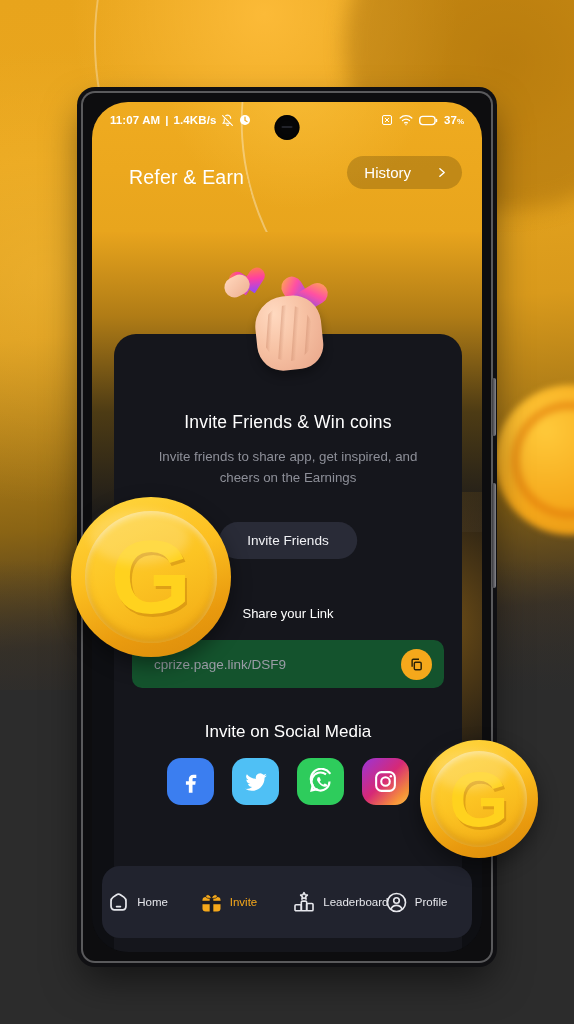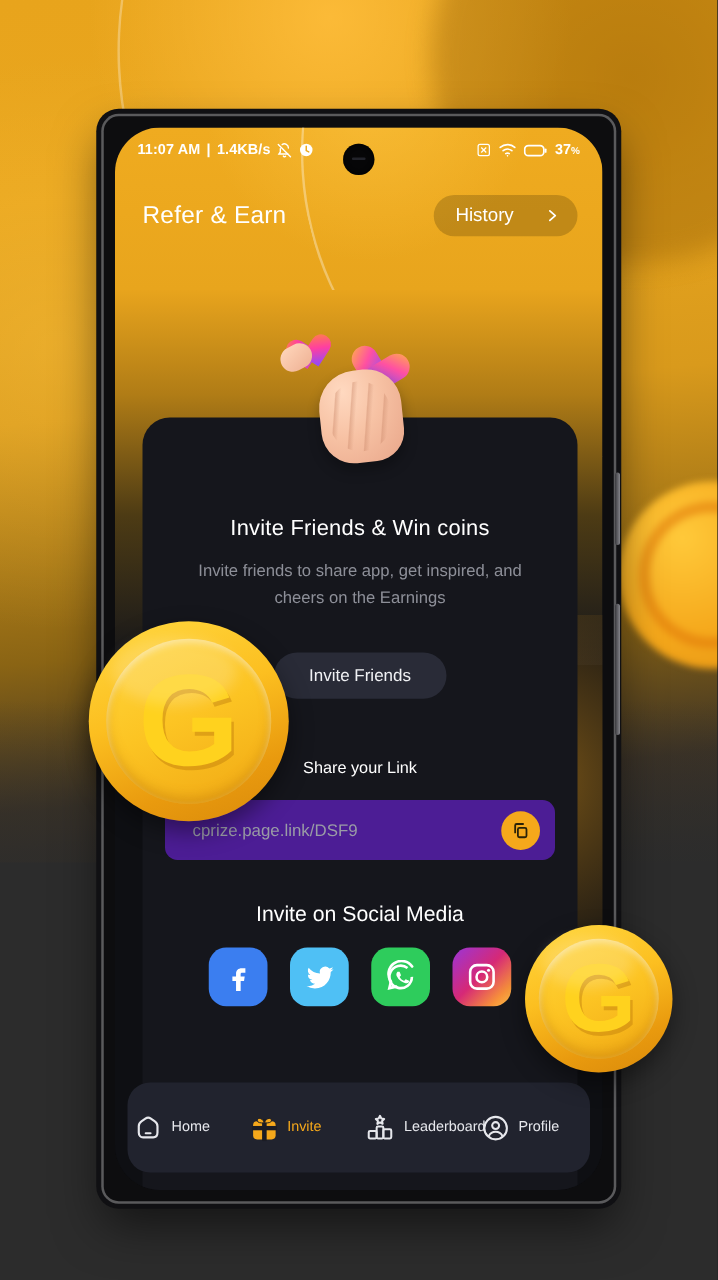--- a/index.html
+++ b/index.html
@@ -95,22 +95,22 @@
     box-shadow:inset 0 0 4px #000;
   }
   .punch:after{
     content:""; position:absolute; left:7px; top:11px; width:11px; height:2px;
     border-radius:1px; background:#22232a;
   }
   .ic{ display:inline-block; line-height:0; }
   .ic svg{ display:block; }
 
   .head-row{
-    position:relative; display:flex; align-items:center; justify-content:space-between;
-    padding:18px 20px 0 22px;
+    position:relative; display:flex; align-items:flex-end; justify-content:space-between;
+    padding:18px 20px 0 37px;
   }
   .head-title{ color:#fff; font-size:19.5px; letter-spacing:.2px; }
   .hist-btn{
     display:flex; align-items:center; gap:24px;
     background:rgba(60,40,5,.24); border:none; border-radius:20px;
     padding:8px 14px 8px 17px; color:#fff; font-size:15px;
     font-family:Liberation Sans, sans-serif; cursor:pointer;
   }
 
   
@@ -187,21 +187,21 @@
     padding:11px 28px; color:#f0f1f4; font-size:13.6px;
     font-family:"Liberation Sans", sans-serif; cursor:pointer;
   }
 
   .share-title{
     position:absolute; left:0; top:272px; width:100%; text-align:center;
     color:#fff; font-size:13px;
   }
   .link-row{
     position:absolute; left:18px; top:306px; width:312px; height:48px;
-    background:#4c1d95; border-radius:10px; display:flex; align-items:center;
+    background:#14532d; border-radius:10px; display:flex; align-items:center;
     padding:0 8px 0 22px; justify-content:space-between;
   }
   .link-txt{
     color:#9a9ca6; font-size:13.5px; overflow:hidden; white-space:nowrap;
   }
   .copy-btn{
     width:31px; height:31px; border-radius:50%; background:#f5a81b;
     border:none; cursor:pointer; display:flex; align-items:center;
     justify-content:center; flex:0 0 auto; margin-right:4px;
   }

